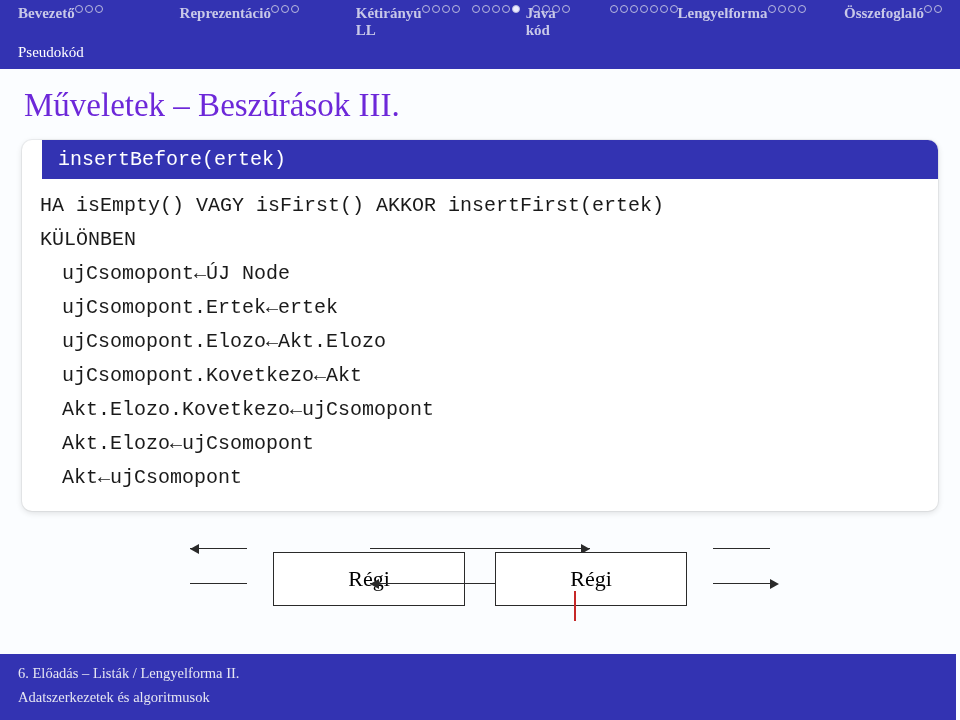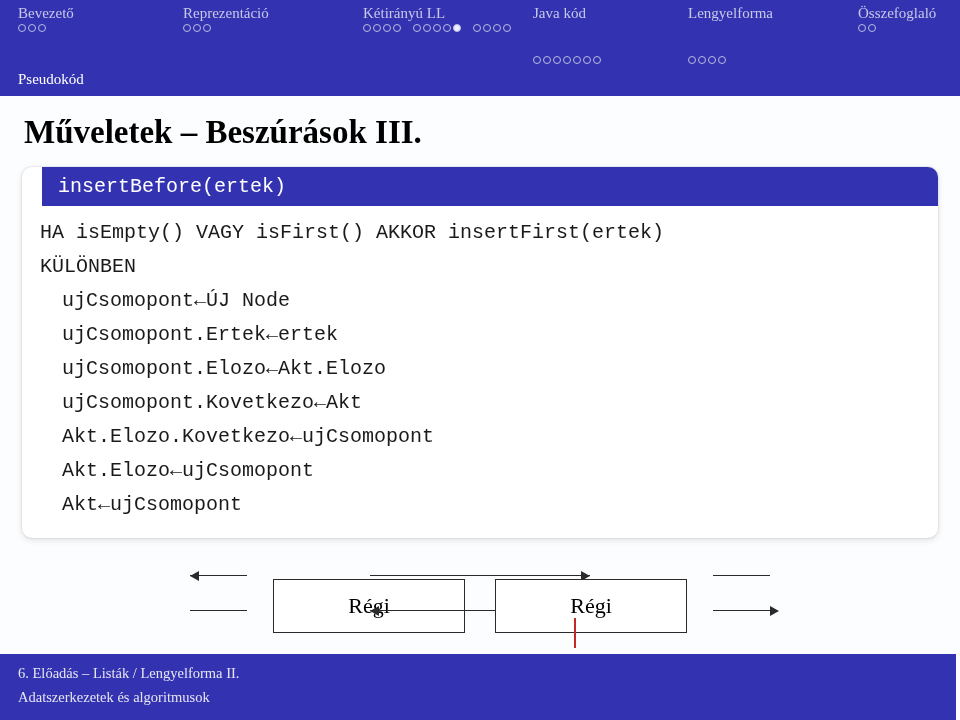--- a/index.html
+++ b/index.html
@@ -15,22 +15,23 @@
     width: 100%;
     padding: 0;
     color: #e6e6f2;
   }
   .nav-row {
     display: flex;
     padding: 5px 18px 0 18px;
   }
   .nav-sec {
     display: flex;
-    flex-direction: column;
+    flex-direction: row;
     align-items: flex-start;
+    font-weight: bold;
   }
   .nav-label {
     font-size: 15px;
     color: #c8c8e8;
     margin-bottom: 2px;
     font-family: Georgia, serif;
   }
   .dots {
     display: flex;
     gap: 2px;
@@ -43,25 +44,24 @@
     background: transparent;
   }
   .dot.filled { background: #eeeeff; }
   .sep8 { width: 8px; }
   .subnav {
     padding: 3px 18px 8px 18px;
     font-size: 15px;
     color: #ffffff;
   }
   .title {
-    color: #000000;
+    color: #6d28d9;
     font-size: 33px;
     padding: 18px 24px 10px 24px;
     font-family: "Latin Modern", Georgia, serif;
-    font-weight: bold;
   }
   .block {
     margin: 6px 22px 0 22px;
     border-radius: 10px;
     box-shadow: 0 2px 6px rgba(0,0,0,0.12), 0 0 0 1px rgba(0,0,0,0.05);
     overflow: hidden;
     background: #fff;
   }
   .block-head {
     background: #3333b2;
@@ -140,21 +140,21 @@
     padding: 8px 18px 10px 18px;
     font-size: 14.5px;
     line-height: 1.65;
     font-family: Georgia, serif;
   }
 
   .sec1 { width: 165px; }
   .sec2 { width: 180px; }
   .sec3 { width: 170px; }
   .sec4 { width: 155px; gap: 32px; }
-  .sec5 { width: 170px; justify-content: space-between; }
+  .sec5 { width: 170px; }
   .sec6 { flex: 1; }
 </style>
 </head>
 <body>
 
 <div class="nav">
   <div class="nav-row">
     <div class="nav-sec sec1">
       <div class="nav-label">Bevezető</div>
       <div class="dots">

